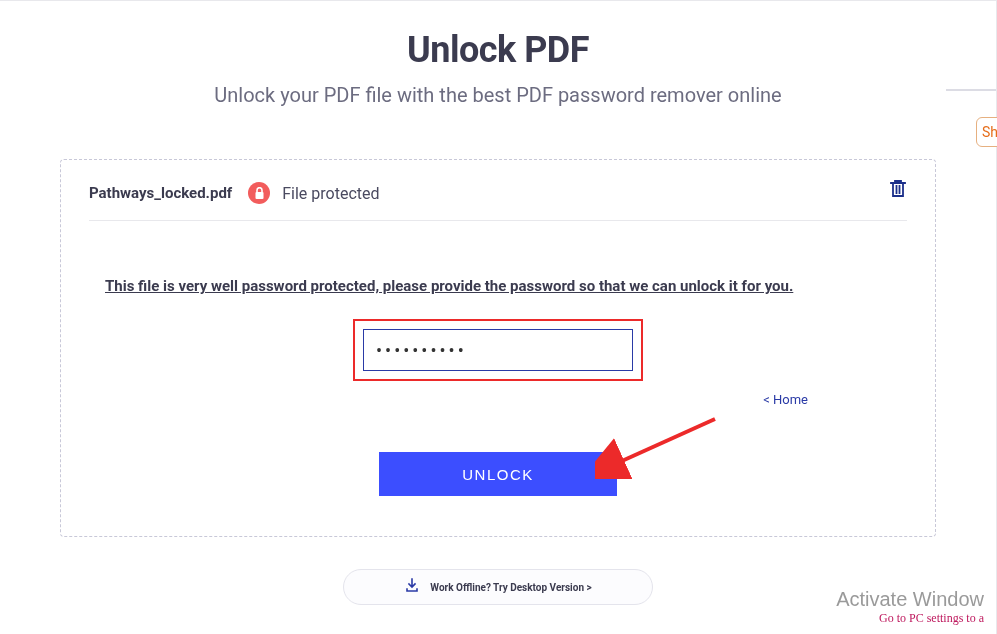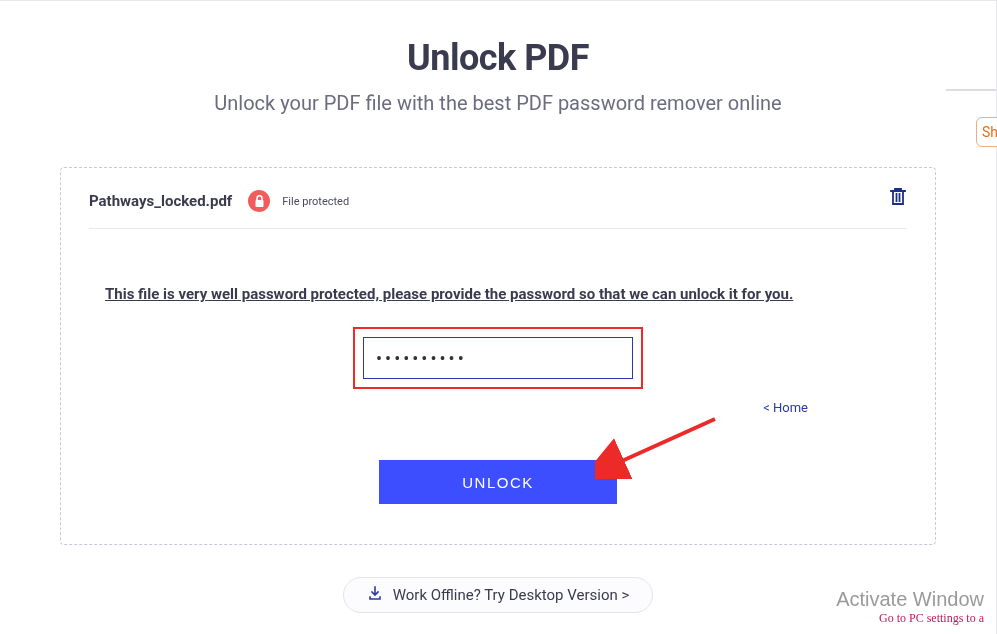--- a/index.html
+++ b/index.html
@@ -13,21 +13,21 @@
   }
   .page {
     width: 100%;
     height: 100%;
     position: relative;
     border-top: 1px solid #e8e8ec;
     border-right: 1px solid #e8e8ec;
   }
   .header {
     text-align: center;
-    padding-top: 36px;
+    padding-top: 28px;
   }
   .title {
     font-size: 36px;
     font-weight: 700;
     color: #3b3b4f;
     letter-spacing: -0.5px;
   }
   .subtitle {
     font-size: 20px;
     color: #6c6c80;
@@ -54,21 +54,21 @@
     width: 22px;
     height: 22px;
     background: #f25c5c;
     border-radius: 50%;
     display: flex;
     align-items: center;
     justify-content: center;
     margin: 0 12px 0 16px;
   }
   .file-status {
-    font-size: 11px;
+    font-size: 16px;
     color: #4a4a60;
   }
   .delete-btn {
     position: absolute;
     right: 28px;
     top: 18px;
     cursor: pointer;
     color: #1b2f8a;
   }
   .divider {
@@ -140,23 +140,23 @@
     justify-content: center;
     gap: 10px;
     width: 310px;
     height: 36px;
     border: 1px solid #e4e4ec;
     border-radius: 20px;
     background: #fcfcfe;
     cursor: pointer;
   }
   .footer-pill .txt {
-    font-size: 15px;
-    color: #3b3b4f;
-    font-weight: 400;
+    font-size: 10px;
+    color: #3b3b4f;
+    font-weight: 700;
   }
   .sh-fragment {
     position: absolute;
     right: -10px;
     top: 116px;
     width: 30px;
     height: 30px;
     border: 1px solid #e6b080;
     border-radius: 6px 0 0 6px;
     background: #fff;

